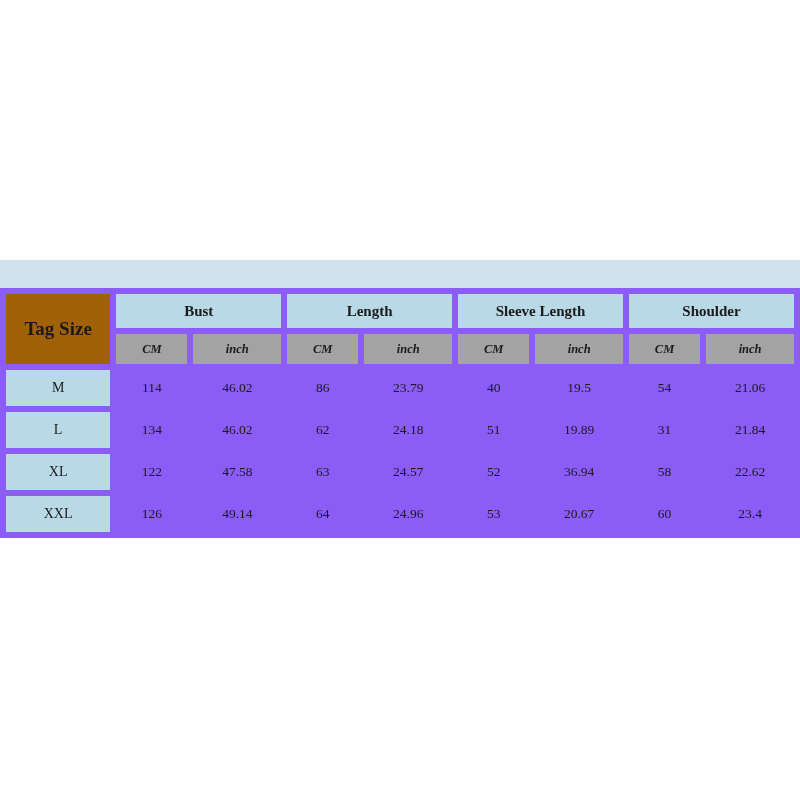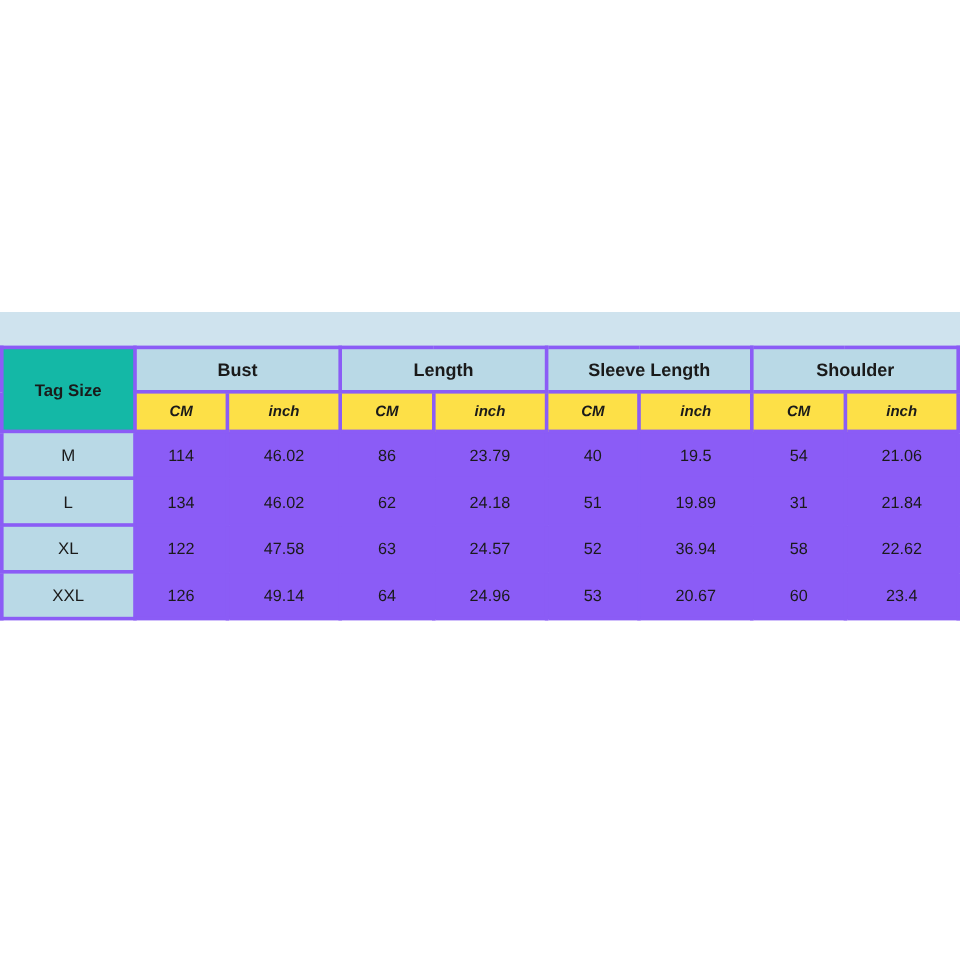--- a/index.html
+++ b/index.html
@@ -37,44 +37,45 @@
     top: 288px;
     width: 800px;
   }
   table.size-chart {
     border-collapse: collapse;
     width: 800px;
     table-layout: fixed;
     font-family: "Liberation Sans", sans-serif;
   }
   table.size-chart td, table.size-chart th {
-    border: 3px solid #8b5cf6;
+    border: 6px solid #8b5cf6;
     text-align: center;
     vertical-align: middle;
     padding: 0;
     color: #1a1a1a;
+    font-family: Liberation Serif, serif;
   }
   
   .hdr-blue {
     background: #b9d9e6;
     font-weight: bold;
     font-size: 15px;
     height: 34px;
   }
   .hdr-blue-sub {
-    background: #fde047;
+    background: #a3a3a3;
     font-weight: bold;
     font-style: italic;
     font-size: 12.5px;
     height: 30px;
   }
   .tagsize-cell {
-    background: #14b8a6;
+    background: #a16207;
     font-weight: bold;
-    font-size: 14px;
+    font-size: 19px;
   }
   
   .size-label {
     background: #b9d9e6;
     font-size: 14px;
     height: 36px;
   }
   
   .data-cell {
     background: #8b5cf6;

